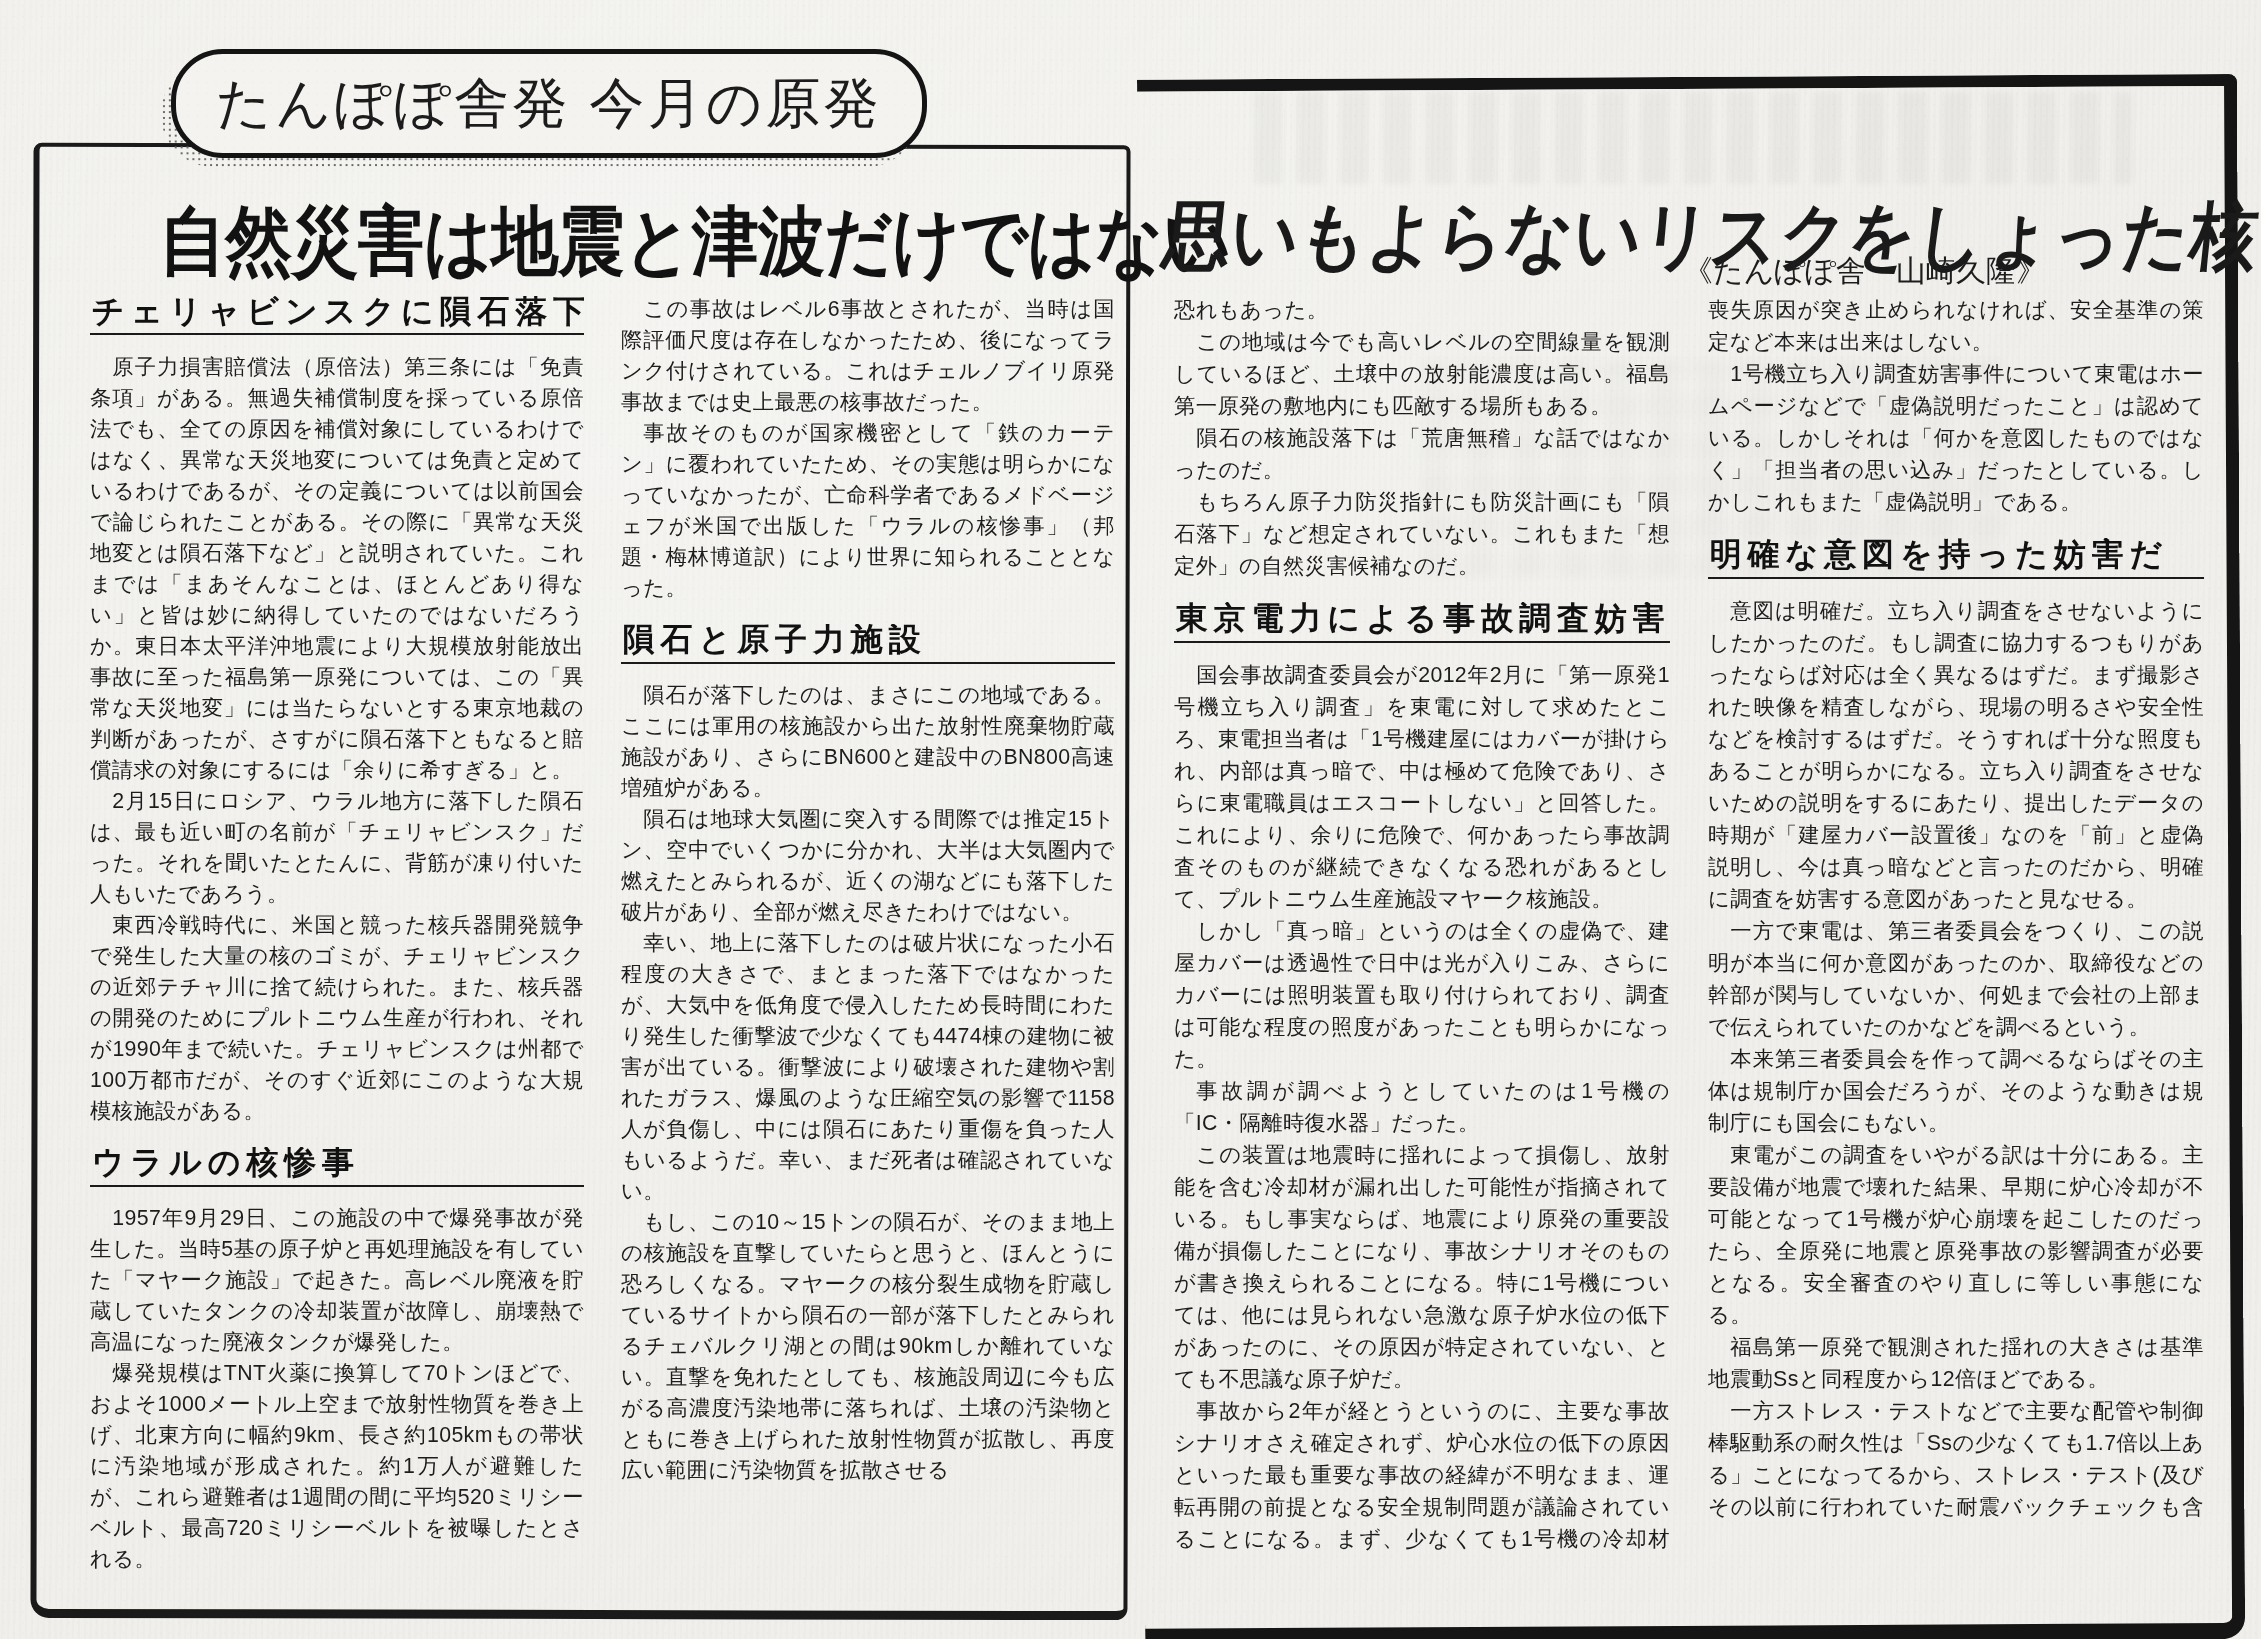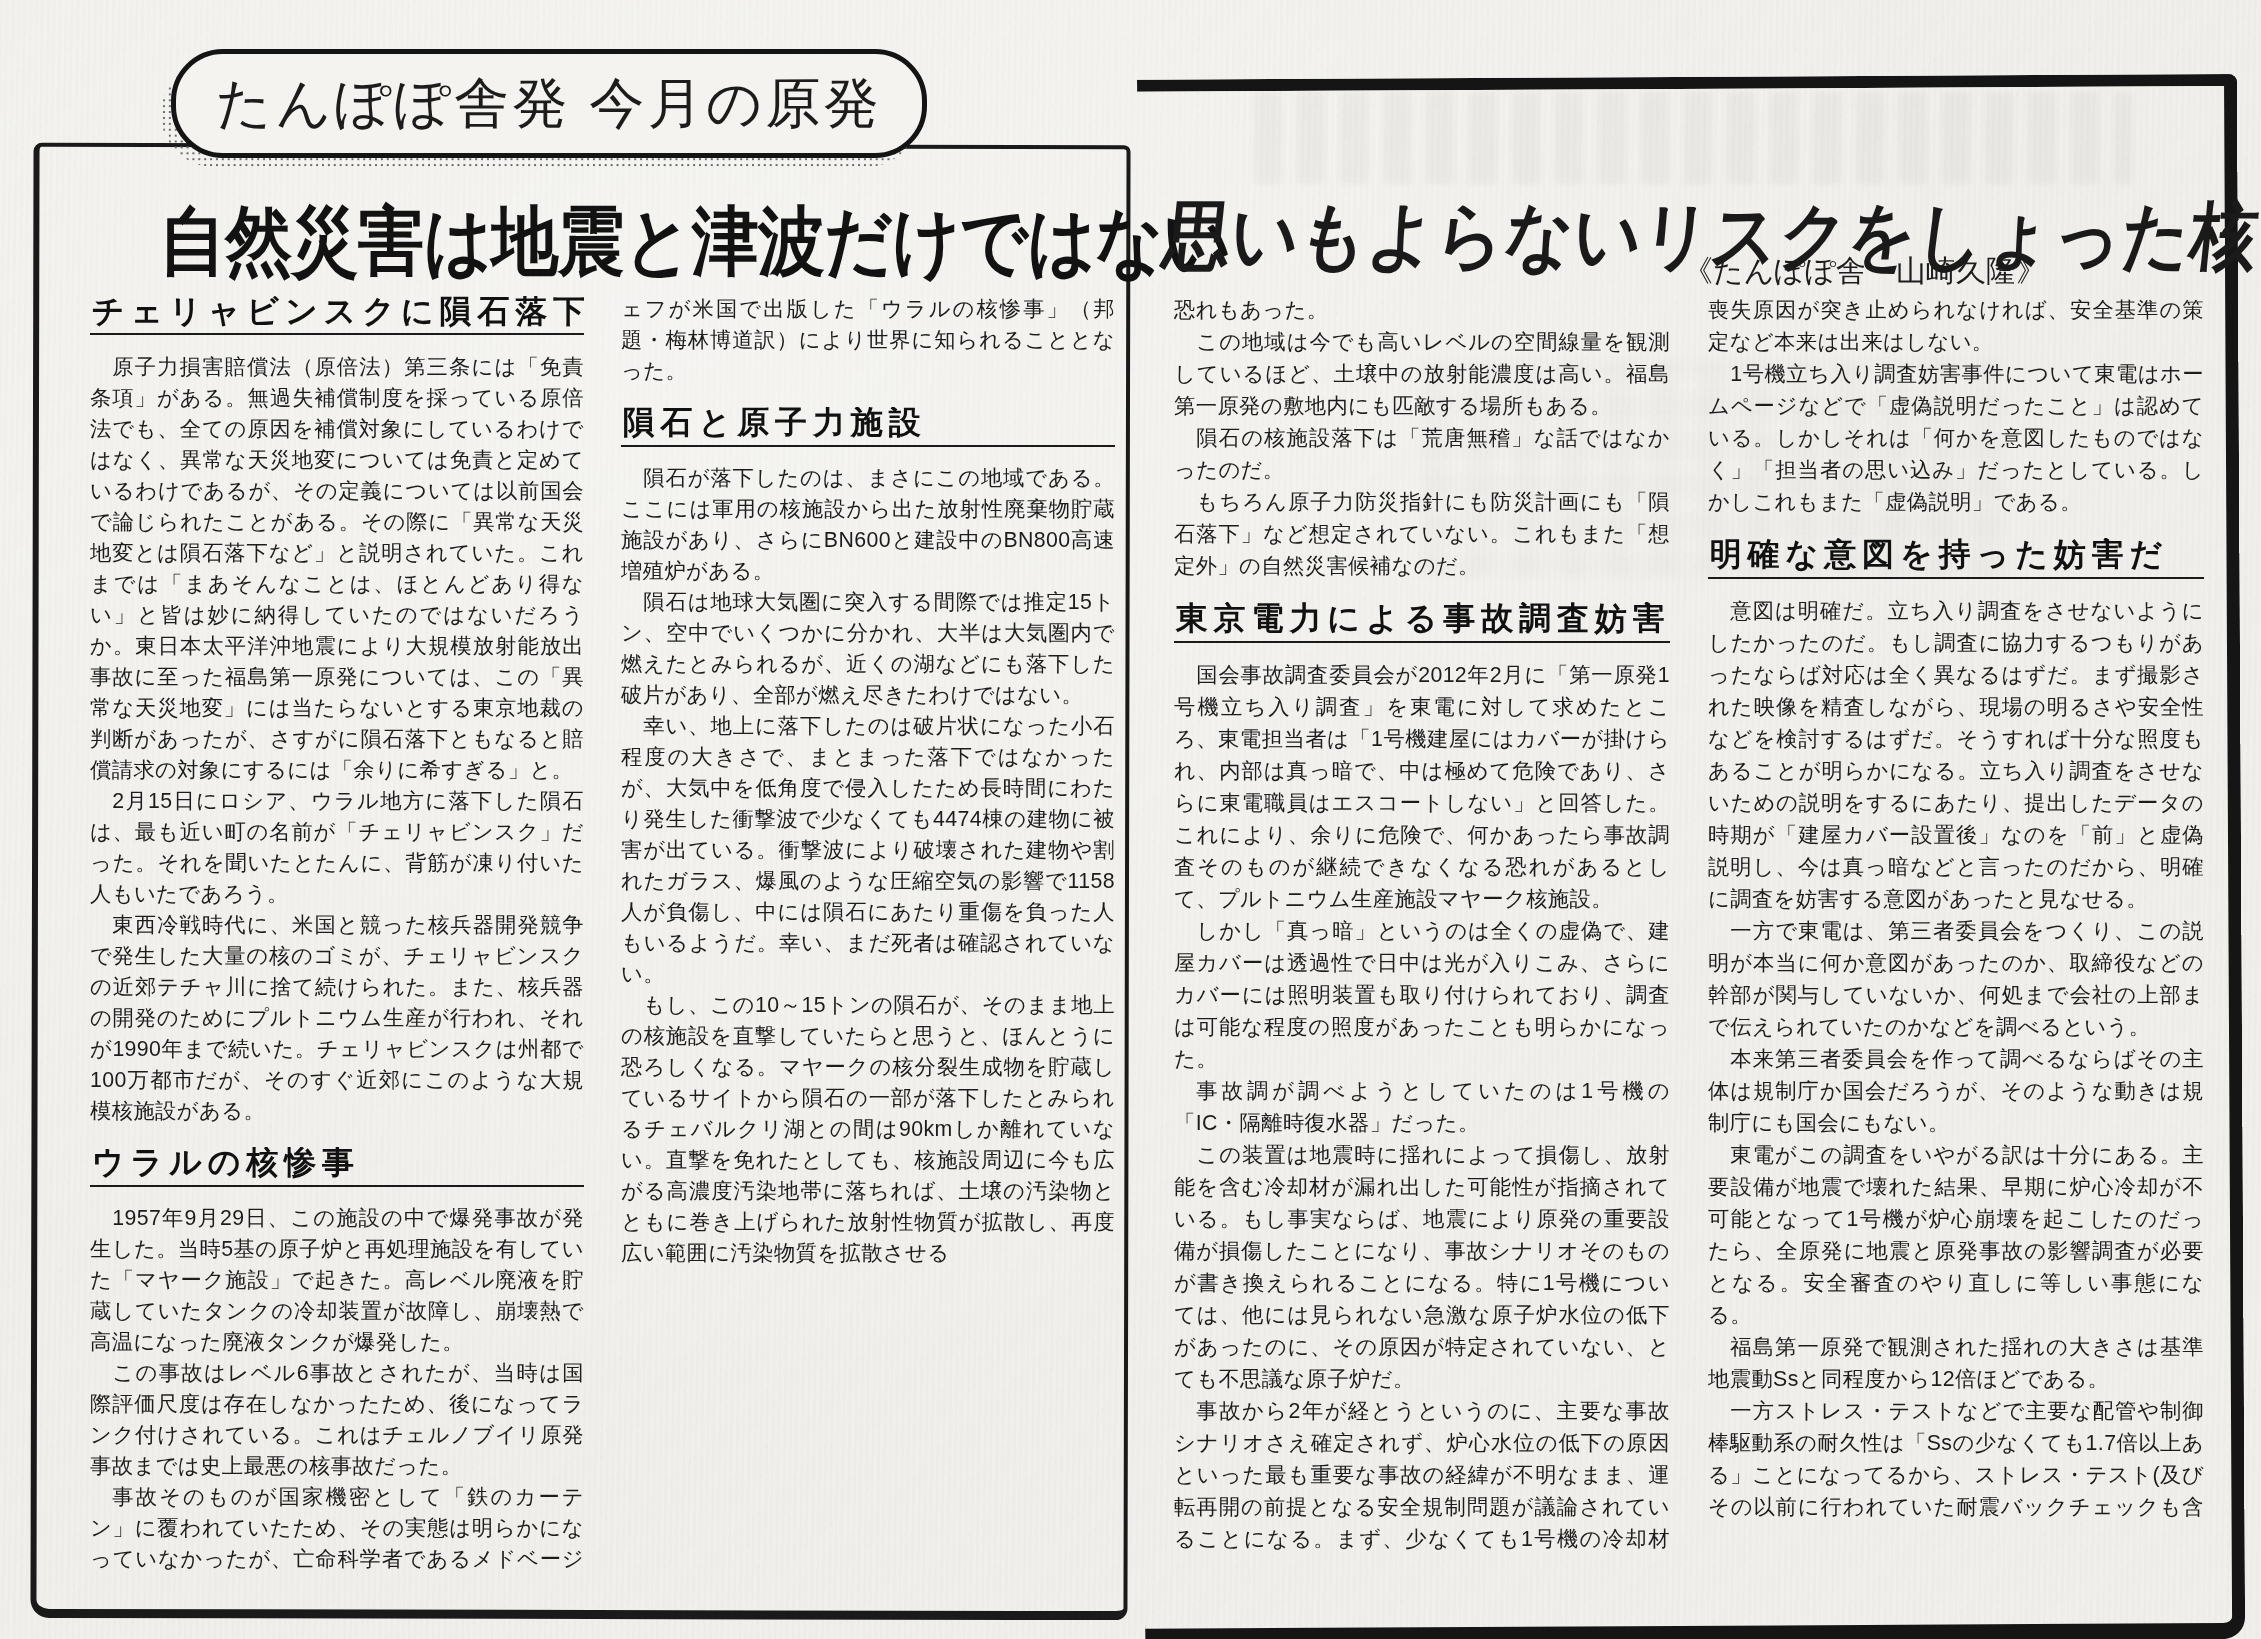--- a/index.html
+++ b/index.html
@@ -133,20 +133,21 @@
   </div>
 
   <div class="headline-left">自然災害は地震と津波だけではない</div>
   <div id="body-left" class="article-body">
       <div class="sec-heading">チェリャビンスクに隕石落下</div>
       <p class="">原子力損害賠償法（原倍法）第三条には「免責条項」がある。無過失補償制度を採っている原倍法でも、全ての原因を補償対象にしているわけではなく、異常な天災地変については免責と定めているわけであるが、その定義については以前国会で論じられたことがある。その際に「異常な天災地変とは隕石落下など」と説明されていた。これまでは「まあそんなことは、ほとんどあり得ない」と皆は妙に納得していたのではないだろうか。東日本太平洋沖地震により大規模放射能放出事故に至った福島第一原発については、この「異常な天災地変」には当たらないとする東京地裁の判断があったが、さすがに隕石落下ともなると賠償請求の対象にするには「余りに希すぎる」と。</p>
       <p class="">2月15日にロシア、ウラル地方に落下した隕石は、最も近い町の名前が「チェリャビンスク」だった。それを聞いたとたんに、背筋が凍り付いた人もいたであろう。</p>
       <p class="">東西冷戦時代に、米国と競った核兵器開発競争で発生した大量の核のゴミが、チェリャビンスクの近郊テチャ川に捨て続けられた。また、核兵器の開発のためにプルトニウム生産が行われ、それが1990年まで続いた。チェリャビンスクは州都で100万都市だが、そのすぐ近郊にこのような大規模核施設がある。</p>
       <div class="sec-heading">ウラルの核惨事</div>
       <p class="">1957年9月29日、この施設の中で爆発事故が発生した。当時5基の原子炉と再処理施設を有していた「マヤーク施設」で起きた。高レベル廃液を貯蔵していたタンクの冷却装置が故障し、崩壊熱で高温になった廃液タンクが爆発した。</p>
+      <p class="">爆発規模はTNT火薬に換算して70トンほどで、およそ1000メートル上空まで放射性物質を巻き上げ、北東方向に幅約9km、長さ約105kmもの帯状に汚染地域が形成された。約1万人が避難したが、これら避難者は1週間の間に平均520ミリシーベルト、最高720ミリシーベルトを被曝したとされる。</p>
       <p class="">この事故はレベル6事故とされたが、当時は国際評価尺度は存在しなかったため、後になってランク付けされている。これはチェルノブイリ原発事故までは史上最悪の核事故だった。</p>
       <p class="">事故そのものが国家機密として「鉄のカーテン」に覆われていたため、その実態は明らかになっていなかったが、亡命科学者であるメドベージェフが米国で出版した「ウラルの核惨事」（邦題・梅林博道訳）により世界に知られることとなった。</p>
       <div class="sec-heading">隕石と原子力施設</div>
       <p class="">隕石が落下したのは、まさにこの地域である。ここには軍用の核施設から出た放射性廃棄物貯蔵施設があり、さらにBN600と建設中のBN800高速増殖炉がある。</p>
       <p class="">隕石は地球大気圏に突入する間際では推定15トン、空中でいくつかに分かれ、大半は大気圏内で燃えたとみられるが、近くの湖などにも落下した破片があり、全部が燃え尽きたわけではない。</p>
       <p class="">幸い、地上に落下したのは破片状になった小石程度の大きさで、まとまった落下ではなかったが、大気中を低角度で侵入したため長時間にわたり発生した衝撃波で少なくても4474棟の建物に被害が出ている。衝撃波により破壊された建物や割れたガラス、爆風のような圧縮空気の影響で1158人が負傷し、中には隕石にあたり重傷を負った人もいるようだ。幸い、まだ死者は確認されていない。</p>
       <p class="">もし、この10～15トンの隕石が、そのまま地上の核施設を直撃していたらと思うと、ほんとうに恐ろしくなる。マヤークの核分裂生成物を貯蔵しているサイトから隕石の一部が落下したとみられるチェバルクリ湖との間は90kmしか離れていない。直撃を免れたとしても、核施設周辺に今も広がる高濃度汚染地帯に落ちれば、土壌の汚染物とともに巻き上げられた放射性物質が拡散し、再度広い範囲に汚染物質を拡散させる</p>
     </div>
 
   <div class="right-frame"></div>

